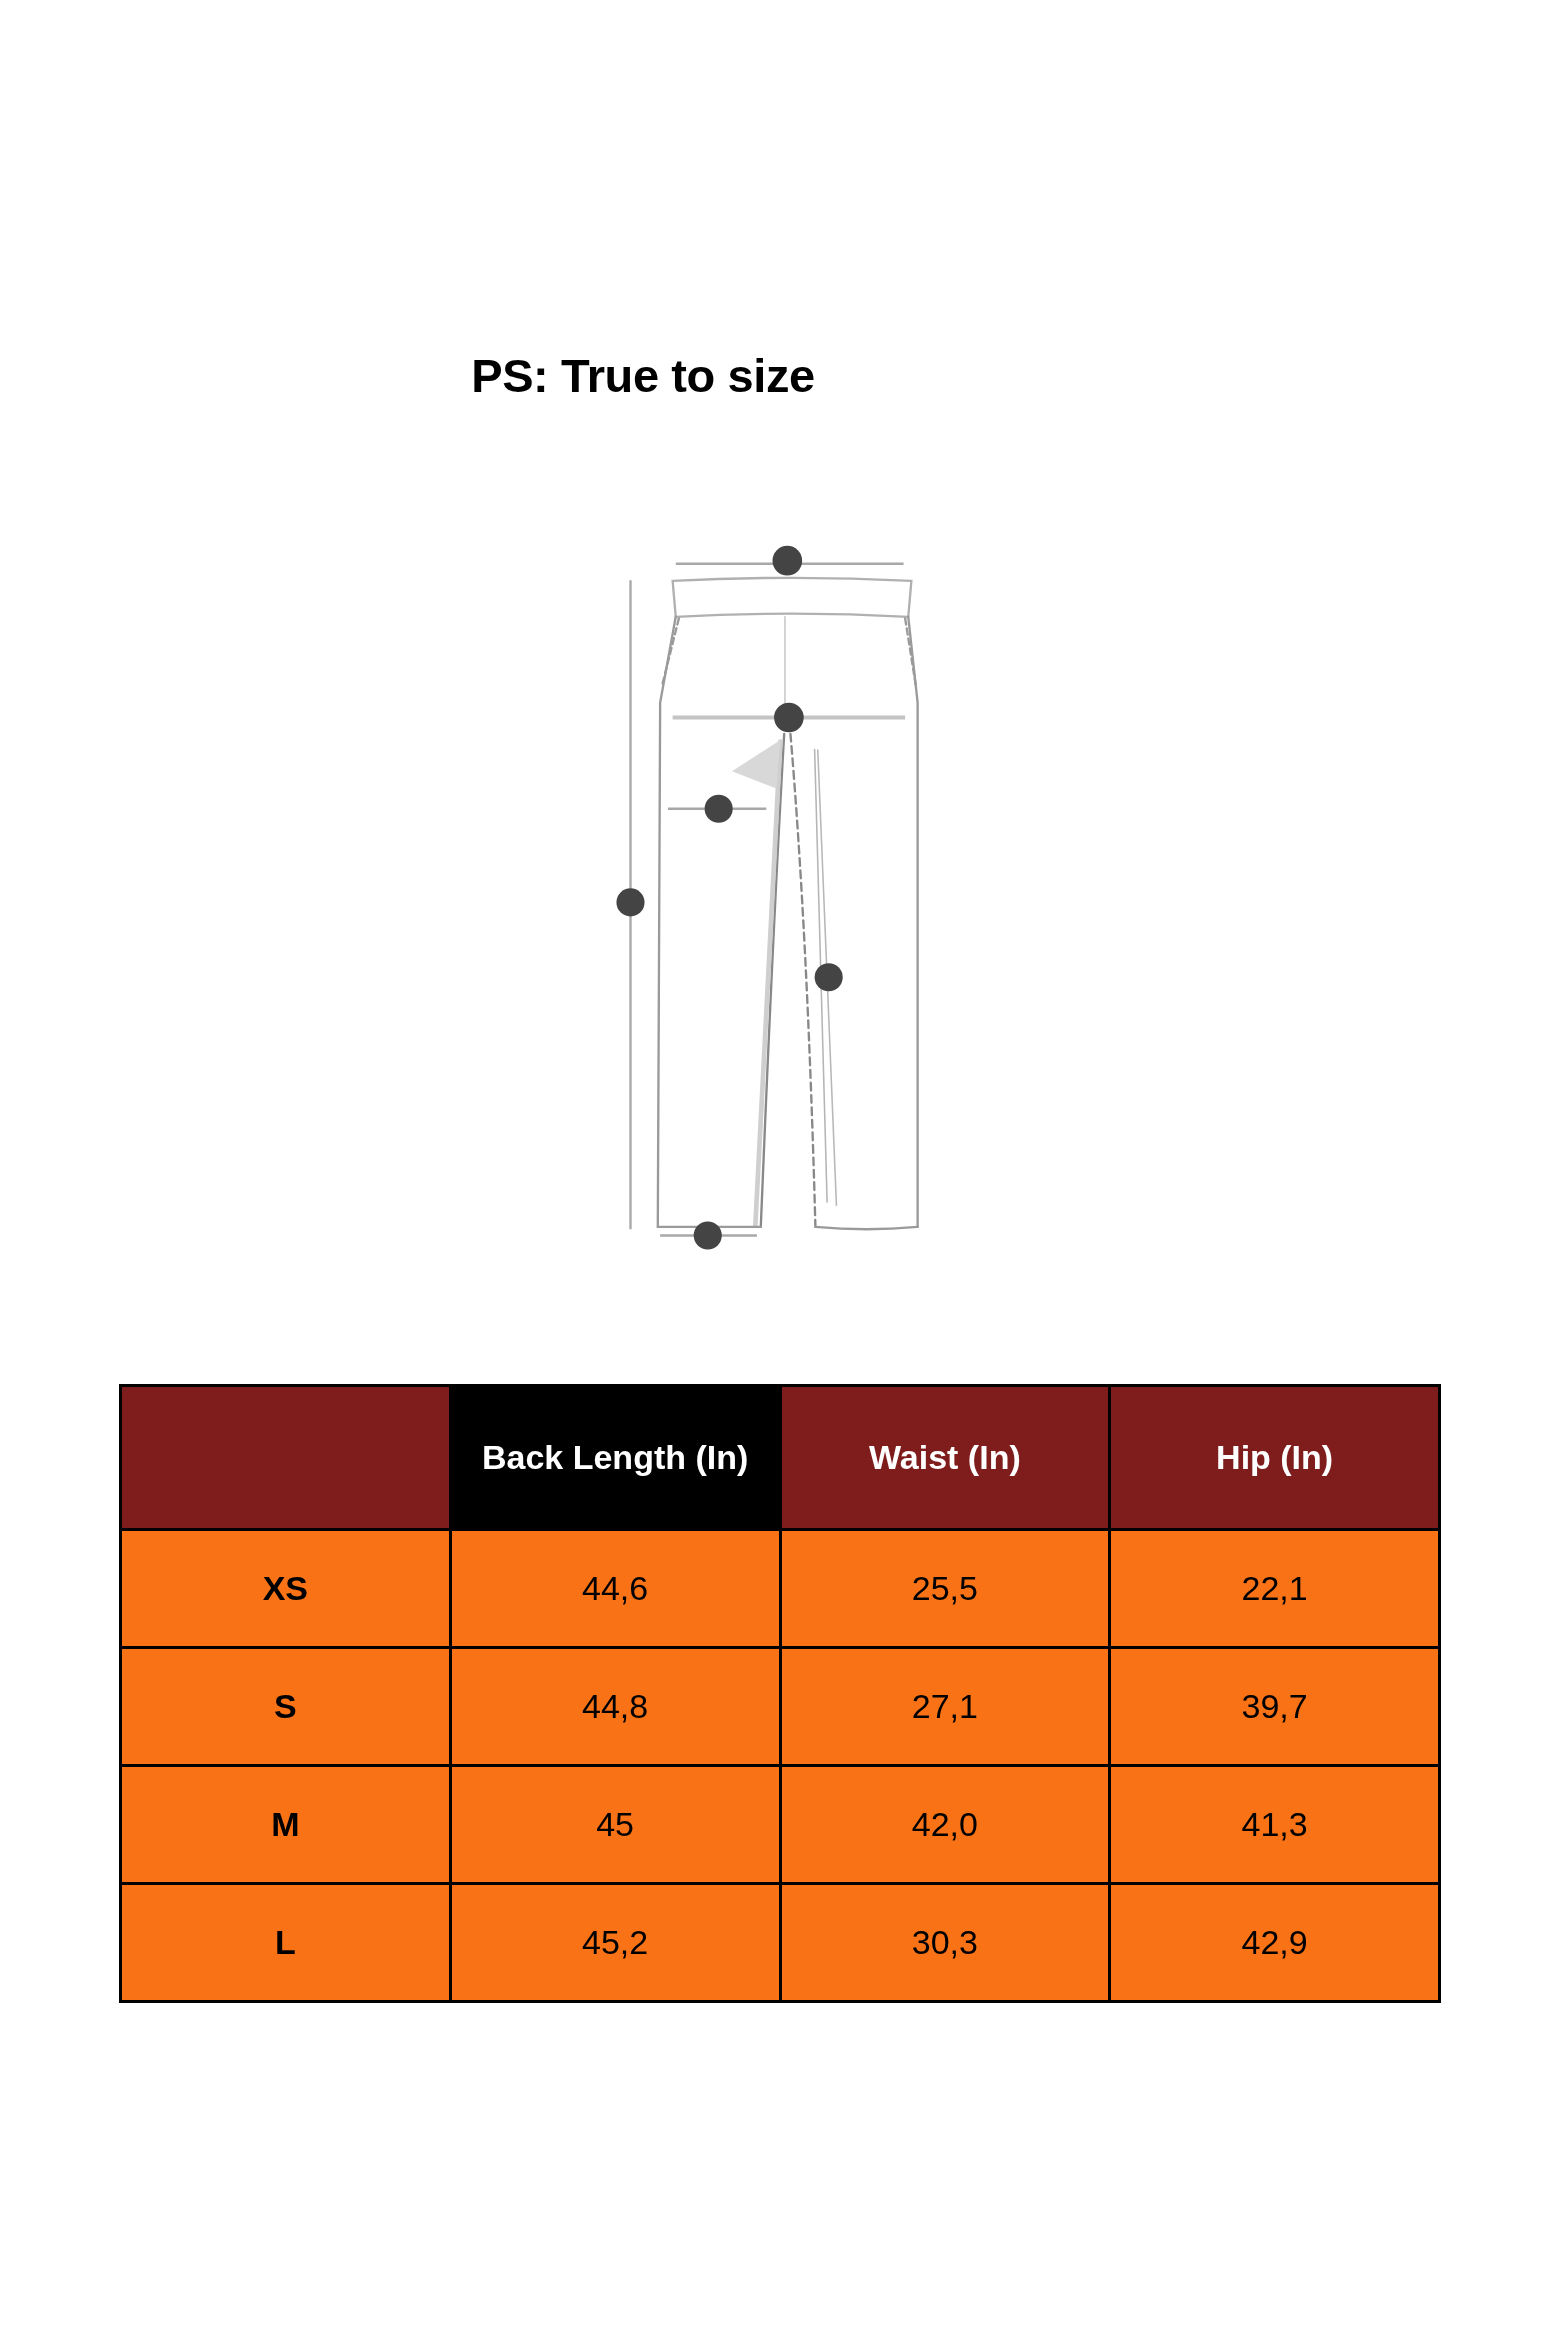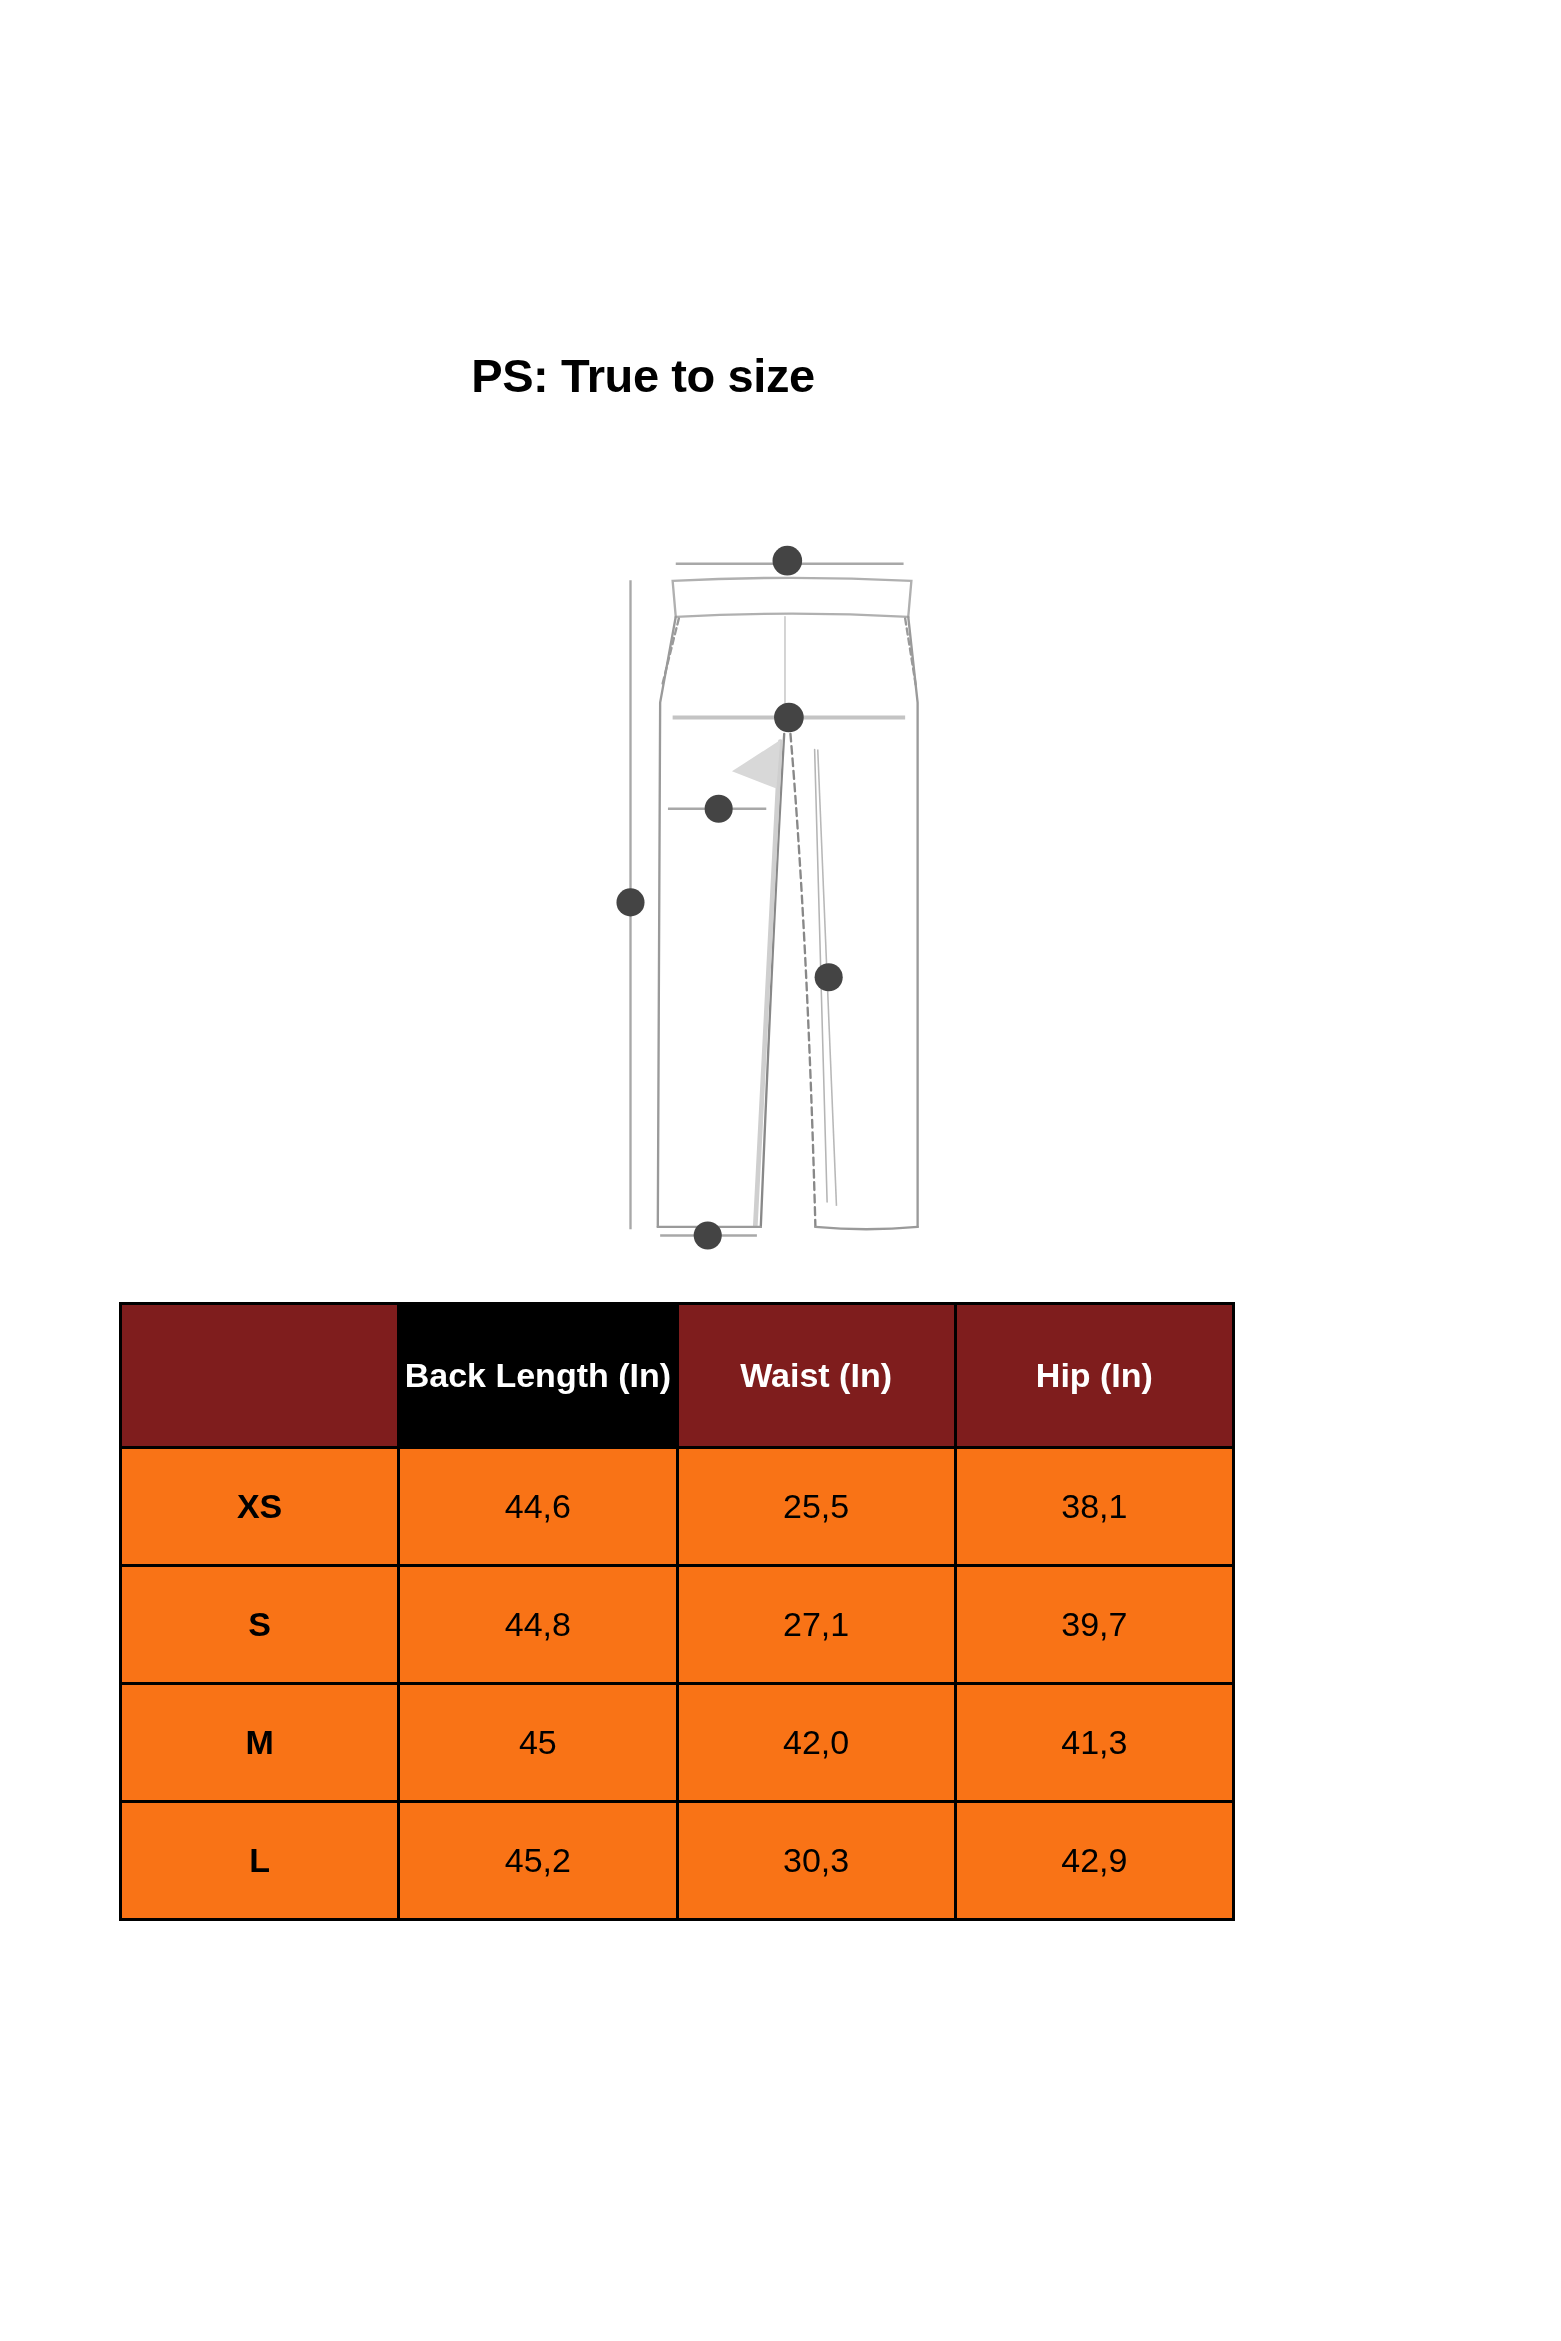--- a/index.html
+++ b/index.html
@@ -2,21 +2,21 @@
 <html style="font-size:12.5px"><head>
 <meta charset="utf-8">
 <style>
   html, body { margin: 0; padding: 0; background: #ffffff; }
   body { width: 1561px; height: 2342px; position: relative; overflow: hidden;
          font-family: "Liberation Sans", sans-serif; color: #000; }
   .title { position: absolute; left: 0; width: 1325px; top: 348px; text-align: center;
            font-size: 47px; font-weight: bold; letter-spacing: -0.4px; padding-right: 39px; box-sizing: border-box; }
   .diagram { position: absolute; left: 593px; top: 531px; width: 359px; height: 749px; }
   .diagram svg { width: 359px; height: 749px; display: block; }
-  table.size-table { position: absolute; left: 119px; top: 1302px; width: 1116px;
+  table.size-table { position: absolute; left: 119px; top: 1384px; width: 1322px;
                      border-collapse: collapse; table-layout: fixed; }
   table.size-table th, table.size-table td {
     border: 3.9px solid #000; text-align: center; vertical-align: middle; padding: 0; }
   table.size-table th { height: 141px; background: #7f1d1d; color: #fff;
                         font-size: 34px; font-weight: bold; }
   table.size-table th.hl { background: #000; }
   table.size-table td { height: 115px; font-size: 34px; background: #f97316; }
   table.size-table td.size { font-weight: bold; }
 </style>
 </head>
@@ -85,21 +85,21 @@
       <th class="hl">Back Length (In)</th>
       <th>Waist (In)</th>
       <th>Hip (In)</th>
     </tr>
   </thead>
   <tbody>
     <tr>
       <td class="size">XS</td>
       <td>44,6</td>
       <td>25,5</td>
-      <td>38,1</td>
+      <td>22,1</td>
     </tr>
     <tr>
       <td class="size">S</td>
       <td>44,8</td>
       <td>27,1</td>
       <td>39,7</td>
     </tr>
     <tr>
       <td class="size">M</td>
       <td>45</td>

